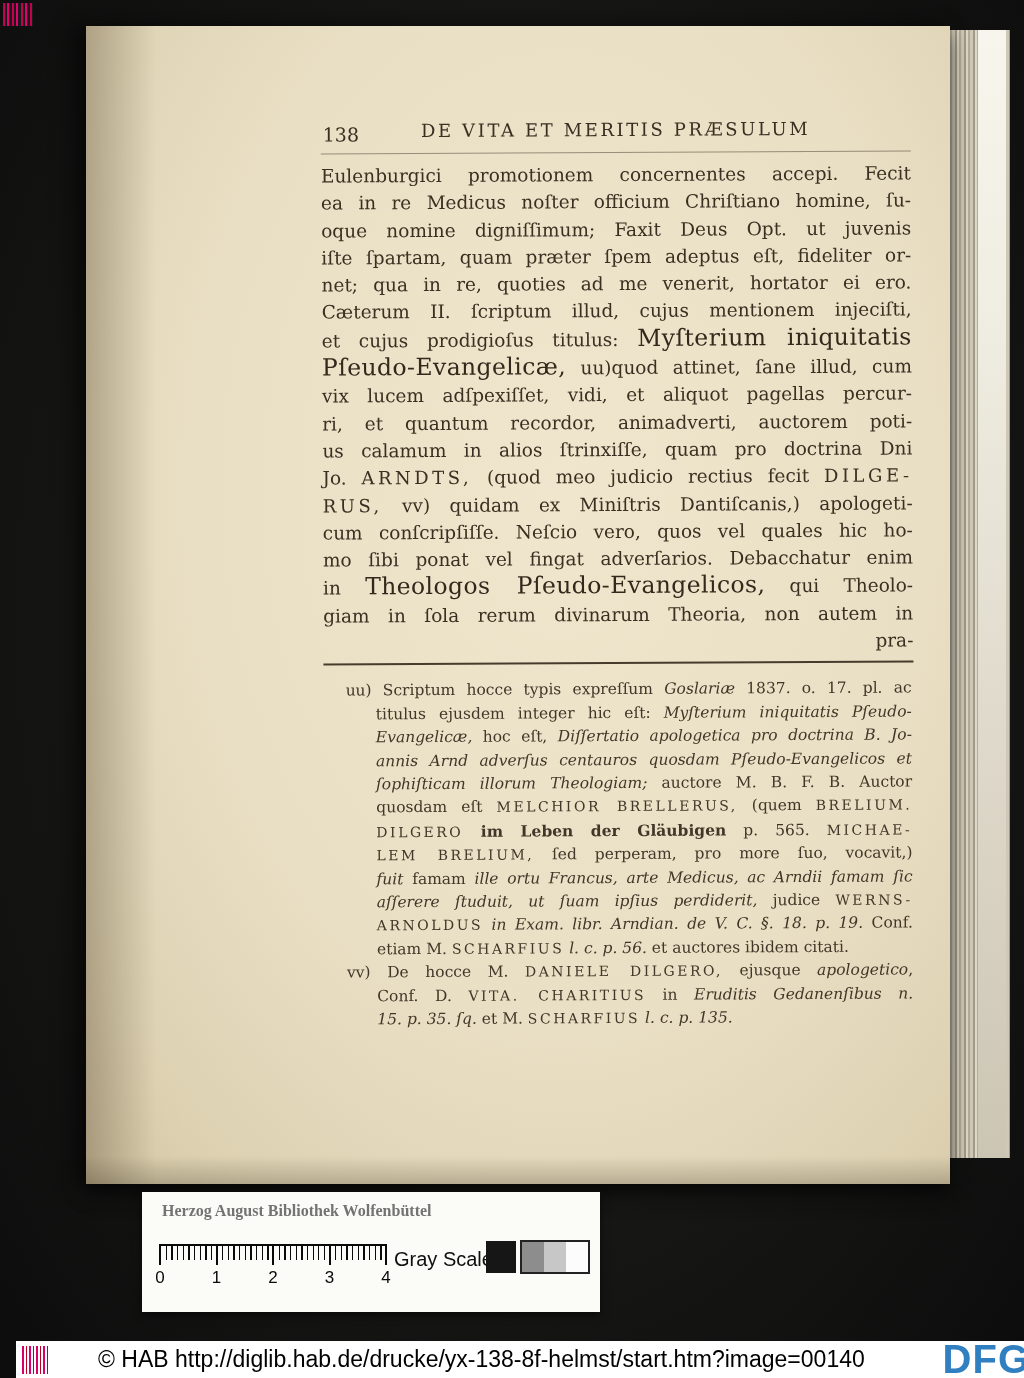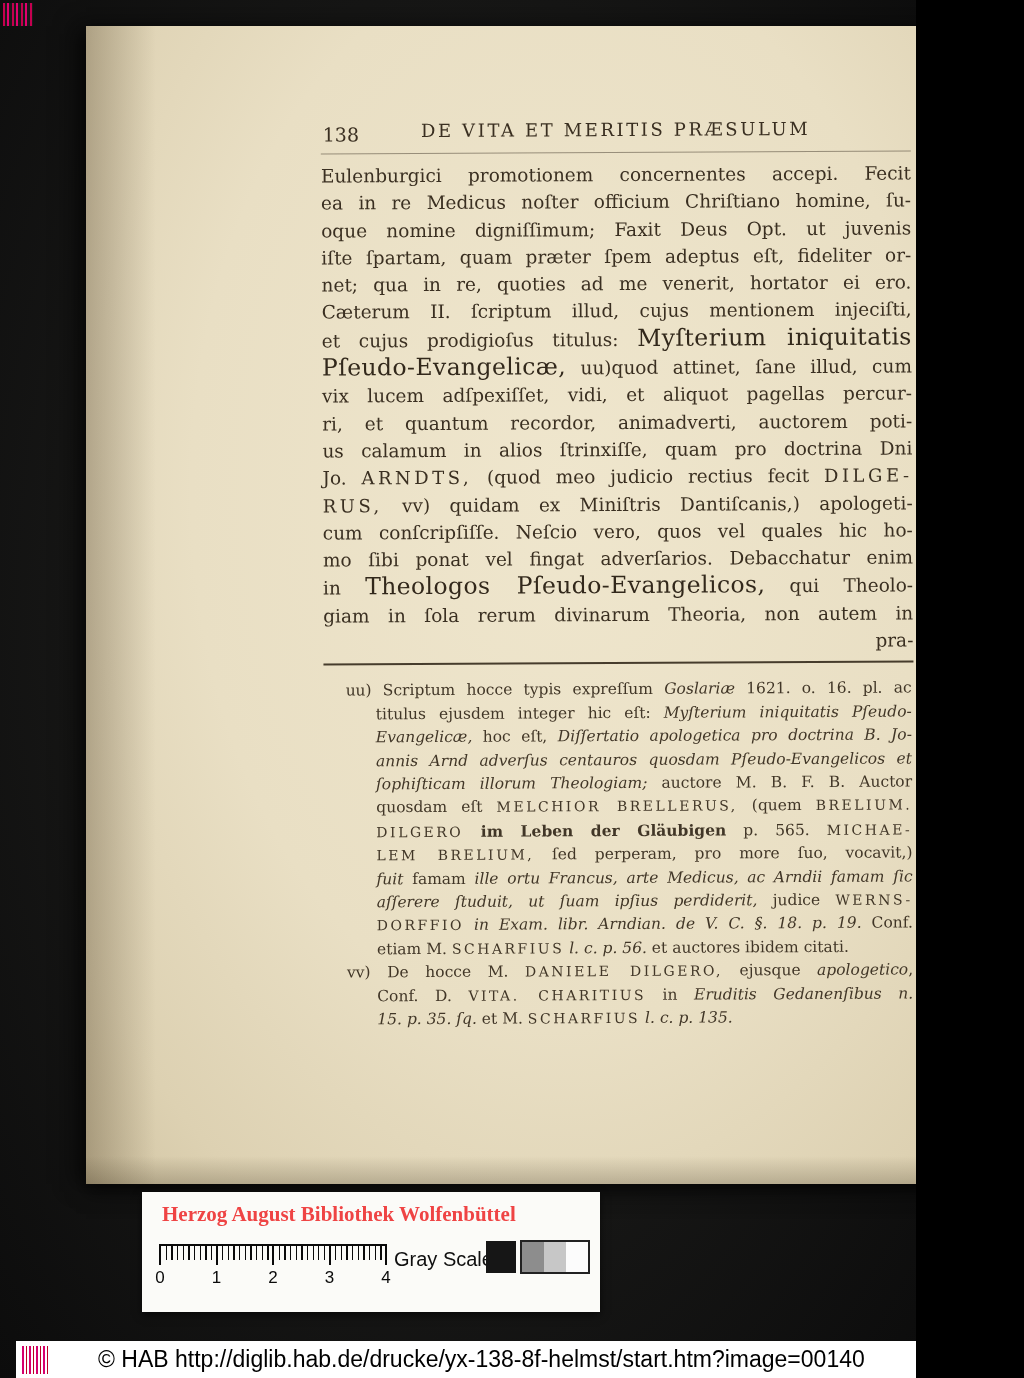--- a/index.html
+++ b/index.html
@@ -1,17 +1,17 @@
 <!DOCTYPE html>
 <html><head>
 <meta charset="utf-8">
 <style>
   html,body { margin:0; padding:0; background:#000; }
   .canvas {
-    position:relative; width:916px; height:1378px; overflow:hidden;
+    position:relative; width:1024px; height:1378px; overflow:hidden;
     background: radial-gradient(ellipse at 50% 45%, #232320 0%, #171716 55%, #0c0c0c 100%);
     font-family:"DejaVu Serif", serif;
   }
   .corner-strip {
     position:absolute; left:3px; top:3px; width:30px; height:23px;
     background: repeating-linear-gradient(90deg,#c4004f 0 2px,#1a1a1a 2px 4px,#e2006e 4px 6px,#1a1a1a 6px 9px);
   }
   
   .fore-edge {
     position:absolute; left:948px; top:30px; width:62px; height:1128px;
@@ -54,21 +54,21 @@
   #footnotes .tline { font-size:15.5px; line-height:23.4px; }
   #footnotes .cont { padding-left:30px; }
   #footnotes .seg-sc { letter-spacing:2.5px; font-size:14px; }
   
   .label-card {
     position:absolute; left:142px; top:1192px; width:458px; height:120px;
     background:#fbfbf8; box-shadow:0 3px 8px rgba(0,0,0,.6);
   }
   .label-title {
     position:absolute; left:20px; top:10px;
-    font-family:"Liberation Serif", serif; font-weight:700; font-size:21px; color:#ef4444;
+    font-family:"Liberation Serif", serif; font-weight:700; font-size:16px; color:#737373;
     white-space:nowrap;
   }
   .ruler { position:absolute; left:18px; top:52px; width:226px; height:46px; }
   .ruler-ticks {
     position:absolute; left:0; top:0; width:226px; height:14px;
     border-top:2.5px solid #0a0a0a;
     background: repeating-linear-gradient(90deg,#0a0a0a 0 1.3px, transparent 1.3px 5.65px);
   }
   .ruler .mt { position:absolute; top:0; width:2px; height:21px; background:#0a0a0a; transform:translateX(-1px); }
   .mt1{left:0%} .mt2{left:25%} .mt3{left:50%} .mt4{left:75%} .mt5{left:100%}
@@ -127,31 +127,31 @@
           <div class="tline just"><span class="seg-n">Jo. </span><span class="seg-sc">ARNDTS,</span><span class="seg-n"> (quod meo judicio rectius fecit </span><span class="seg-sc">DILGE-</span></div>
           <div class="tline just"><span class="seg-sc">RUS,</span><span class="seg-n"> vv) quidam ex Miniſtris Dantiſcanis,) apologeti-</span></div>
           <div class="tline just"><span class="seg-n">cum conſcripſiſſe.  Neſcio vero, quos vel quales hic ho-</span></div>
           <div class="tline just"><span class="seg-n">mo ſibi ponat vel fingat adverſarios.  Debacchatur enim</span></div>
           <div class="tline just"><span class="seg-n">in </span><span class="seg-big">Theologos Pſeudo-Evangelicos,</span><span class="seg-n"> qui Theolo-</span></div>
           <div class="tline just"><span class="seg-n">giam in ſola rerum divinarum Theoria, non autem in</span></div>
           <div class="tline right"><span class="seg-n">pra-</span></div>
         </div>
       <div class="mid-rule"></div>
       <div id="footnotes">
-          <div class="tline just"><span class="seg-n">uu) Scriptum hocce typis expreſſum </span><span class="seg-i">Goslariæ</span><span class="seg-n"> 1621. o. 16. pl. ac</span></div>
+          <div class="tline just"><span class="seg-n">uu) Scriptum hocce typis expreſſum </span><span class="seg-i">Goslariæ</span><span class="seg-n"> 1837. o. 17. pl. ac</span></div>
           <div class="tline just cont"><span class="seg-n">titulus ejusdem integer hic eſt: </span><span class="seg-i">Myſterium iniquitatis Pſeudo-</span></div>
           <div class="tline just cont"><span class="seg-i">Evangelicæ,</span><span class="seg-n"> hoc eſt, </span><span class="seg-i">Diſſertatio apologetica pro doctrina B. Jo-</span></div>
           <div class="tline just cont"><span class="seg-i">annis Arnd adverſus centauros quosdam Pſeudo-Evangelicos et</span></div>
           <div class="tline just cont"><span class="seg-i">ſophiſticam illorum Theologiam;</span><span class="seg-n"> auctore M. B. F. B. Auctor</span></div>
           <div class="tline just cont"><span class="seg-n">quosdam eſt </span><span class="seg-sc">MELCHIOR BRELLERUS,</span><span class="seg-n"> (quem </span><span class="seg-sc">BRELIUM.</span></div>
           <div class="tline just cont"><span class="seg-sc">DILGERO</span><span class="seg-frak"> im Leben der Gläubigen</span><span class="seg-n"> p. 565. </span><span class="seg-sc">MICHAE-</span></div>
           <div class="tline just cont"><span class="seg-sc">LEM BRELIUM,</span><span class="seg-n"> ſed perperam, pro more ſuo, vocavit,)</span></div>
           <div class="tline just cont"><span class="seg-i">fuit</span><span class="seg-n"> famam </span><span class="seg-i">ille ortu Francus, arte Medicus, ac Arndii famam ſic</span></div>
           <div class="tline just cont"><span class="seg-i">aſſerere ſtuduit, ut ſuam ipſius perdiderit,</span><span class="seg-n"> judice </span><span class="seg-sc">WERNS-</span></div>
-          <div class="tline just cont"><span class="seg-sc">DORFFIO</span><span class="seg-i"> in Exam. libr. Arndian. de V. C. §. 18. p. 19.</span><span class="seg-n"> Conf.</span></div>
+          <div class="tline just cont"><span class="seg-sc">ARNOLDUS</span><span class="seg-i"> in Exam. libr. Arndian. de V. C. §. 18. p. 19.</span><span class="seg-n"> Conf.</span></div>
           <div class="tline cont"><span class="seg-n">etiam M. </span><span class="seg-sc">SCHARFIUS</span><span class="seg-i"> l. c. p. 56.</span><span class="seg-n"> et auctores ibidem citati.</span></div>
           <div class="tline just"><span class="seg-n">vv) De hocce M. </span><span class="seg-sc">DANIELE DILGERO,</span><span class="seg-n"> ejusque </span><span class="seg-i">apologetico</span><span class="seg-n">,</span></div>
           <div class="tline just cont"><span class="seg-n">Conf. D. </span><span class="seg-sc">VITA. CHARITIUS</span><span class="seg-n"> in </span><span class="seg-i">Eruditis Gedanenſibus n.</span></div>
           <div class="tline cont"><span class="seg-i">15. p. 35. ſq.</span><span class="seg-n"> et M. </span><span class="seg-sc">SCHARFIUS</span><span class="seg-i"> l. c. p. 135.</span></div>
         </div>
     </div>
   </div>
 
   <div class="label-card">
     <div class="label-title">Herzog August Bibliothek Wolfenbüttel</div>

